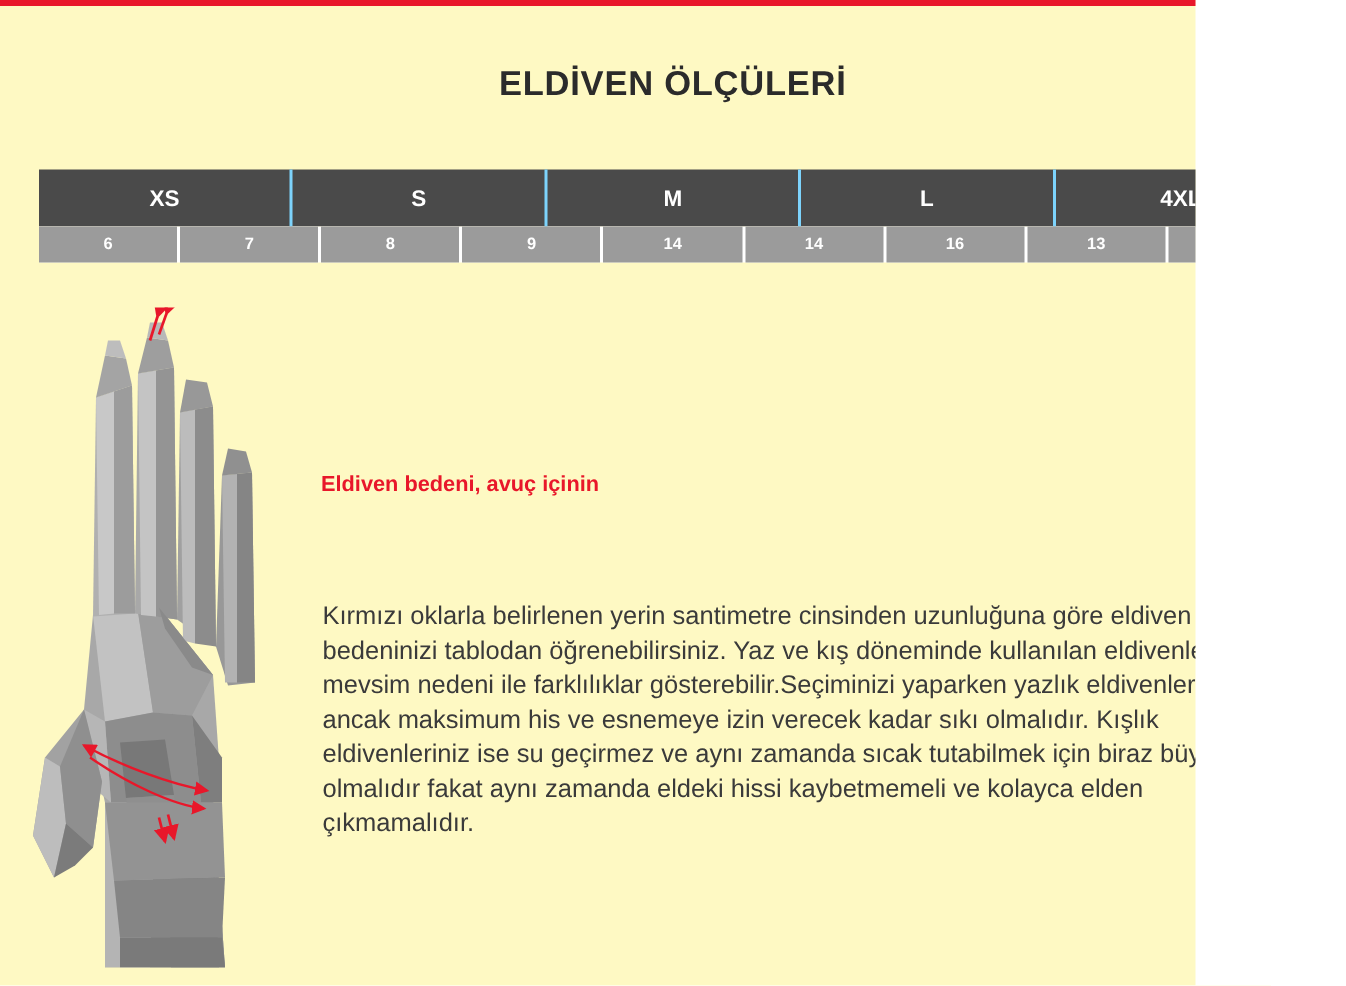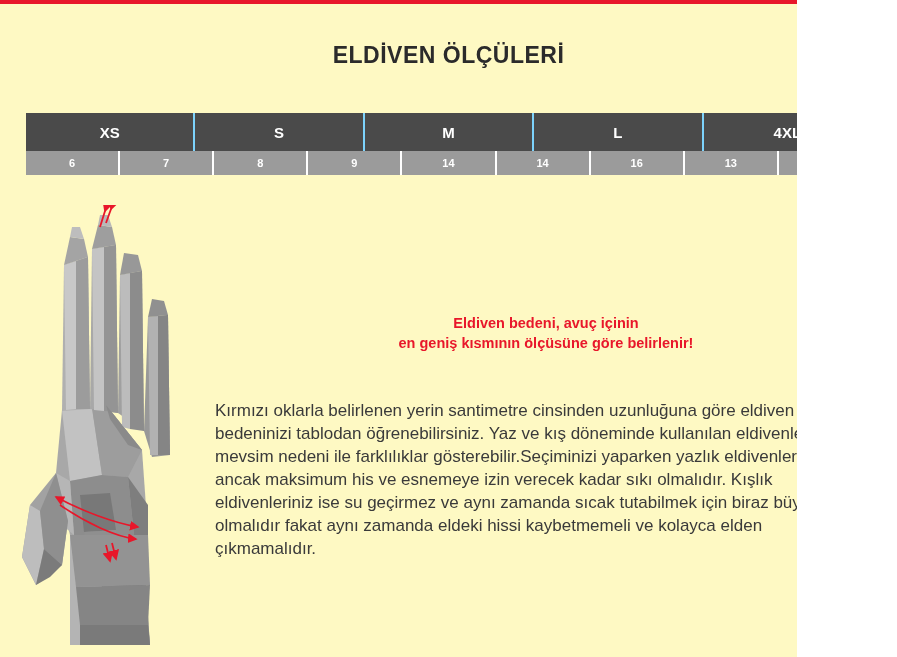--- a/index.html
+++ b/index.html
@@ -84,21 +84,20 @@
     height: 440px;
   }
   #hand-illustration svg { display: block; }
 
   
   #notice {
     position: absolute;
     top: 313px;
     left: 214px;
     width: 664px;
-    text-align: center;
     color: #e8172a;
     font-weight: bold;
     font-size: 14.5px;
     line-height: 20px;
   }
   #body-copy {
     position: absolute;
     top: 399px;
     left: 215px;
     width: 648px;
@@ -203,18 +202,17 @@
         <path d="M90,22 L95,6" marker-end="url(#arrowL)" stroke-width="1.8"></path>
         <path d="M96,18 L101,4" marker-end="url(#arrowL)" stroke-width="1.8"></path>
         <path d="M96,340 L100,356" marker-end="url(#arrowR)" stroke-width="1.8"></path>
         <path d="M102,338 L106,354" marker-end="url(#arrowR)" stroke-width="1.8"></path>
       </g>
     </svg>
   </div>
 
   <div id="notice">
     <div>Eldiven bedeni, avuç içinin</div>
-    <div>en geniş kısmının ölçüsüne göre belirlenir!</div>
   </div>
 
   <div id="body-copy">Kırmızı oklarla belirlenen yerin santimetre cinsinden uzunluğuna göre eldiven bedeninizi tablodan öğrenebilirsiniz. Yaz ve kış döneminde kullanılan eldivenler mevsim nedeni ile farklılıklar gösterebilir.Seçiminizi yaparken yazlık eldivenleriniz hafif ancak maksimum his ve esnemeye izin verecek kadar sıkı olmalıdır. Kışlık eldivenleriniz ise su geçirmez ve aynı zamanda sıcak tutabilmek için biraz büyük olmalıdır fakat aynı zamanda eldeki hissi kaybetmemeli ve kolayca elden çıkmamalıdır.</div>
 
 </div>
 
 </body></html>

